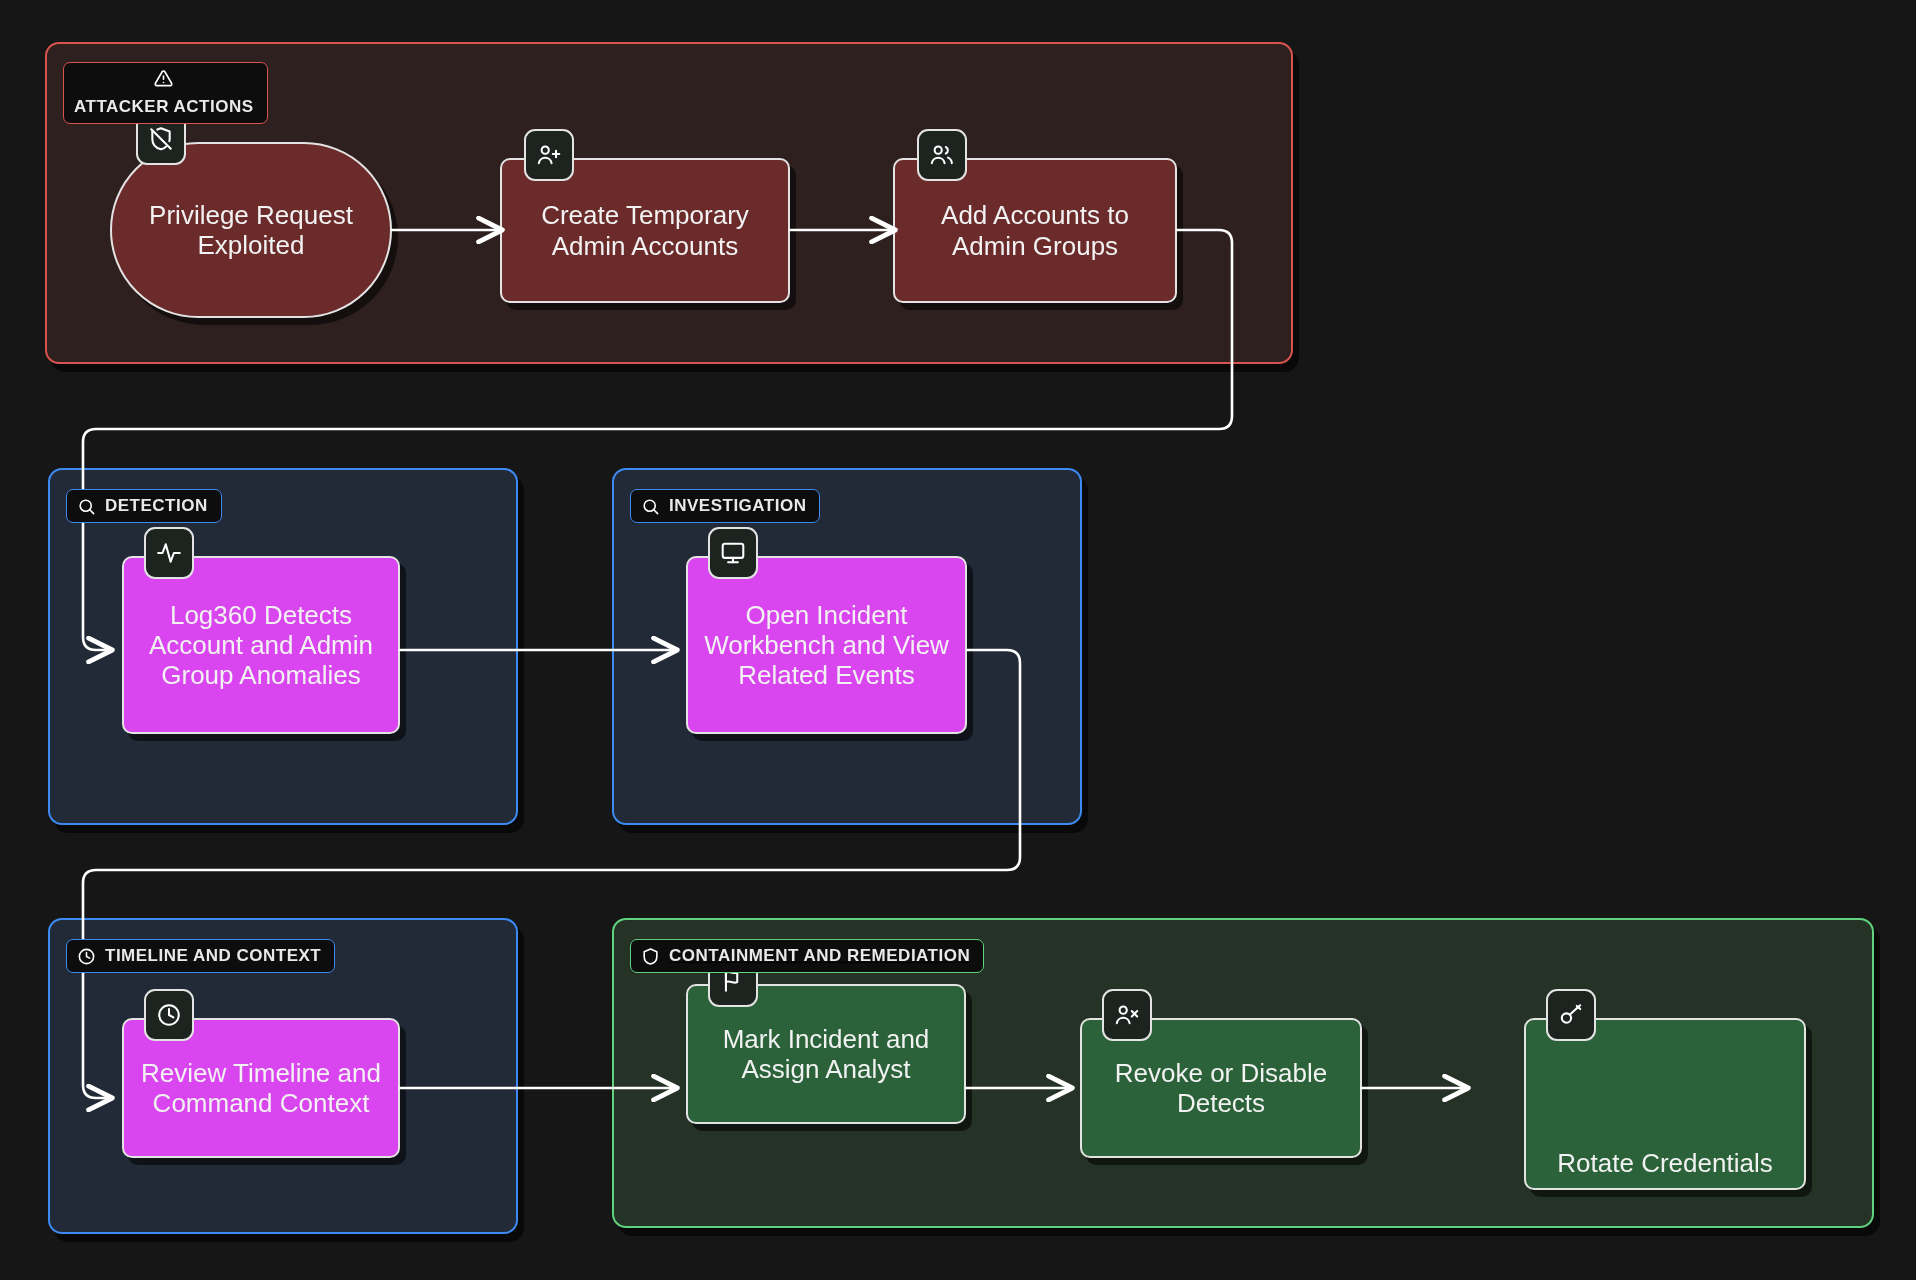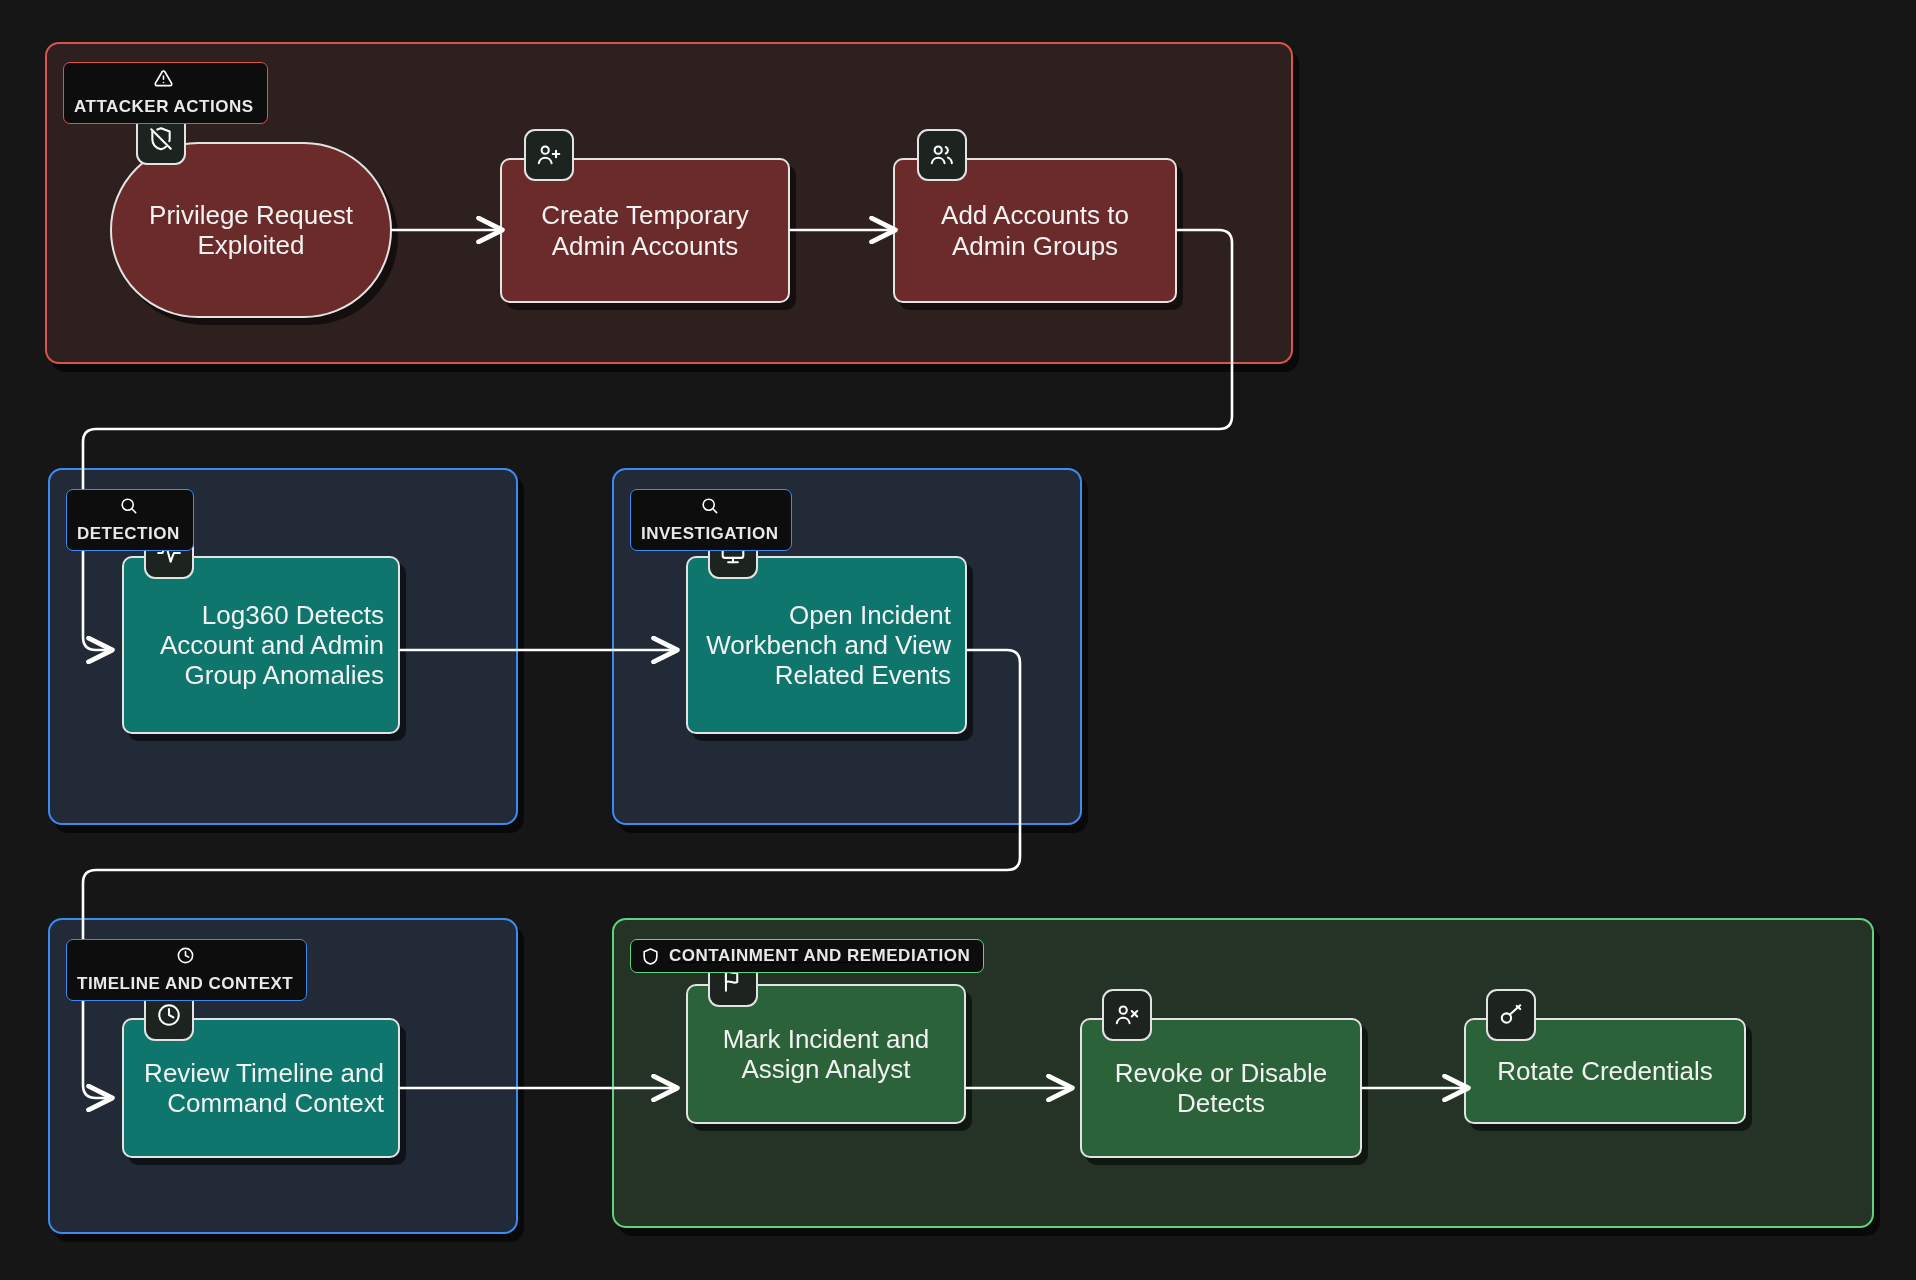--- a/index.html
+++ b/index.html
@@ -33,21 +33,21 @@
     gap:9px;
     background:#0d0d0d;
     border-radius:7px;
     padding:6px 13px 6px 10px;
     border-width:1px;
     border-style:solid;
     z-index:6;
     white-space:nowrap;
   }
   .grp-label.red   { border-color:#d9534f;flex-direction:column; }
-  .grp-label.blue  { border-color:#3d8bf2;flex-direction:column; }
+  .grp-label.blue  { border-color:#3d8bf2; }
   .grp-label.green { border-color:#5fd37e; }
   .grp-label .txt{
     color:#e9e9e9;
     font-size:17px;
     font-weight:bold;
     letter-spacing:0.5px;
   }
   .grp-label svg{ display:block; }
 
   
@@ -60,21 +60,21 @@
     border:2px solid #e3e3e3;
     border-radius:10px;
     color:#f2f2f2;
     font-size:26px;
     line-height:1.16;
     padding:10px 14px;
     box-shadow:6px 7px 0 rgba(0,0,0,0.55);
     z-index:4;
   }
   .node.red   { background:#6b2b2b; }
-  .node.blue  { background:#0f766e;text-align:right; }
+  .node.blue  { background:#d946ef; }
   .node.green { background:#2b6239; }
   .node.stadium{ border-radius:120px; }
 
   
   .badge{
     position:absolute;
     top:-30px;
     left:22px;
     width:50px; height:52px;
     background:#22302e;
@@ -264,21 +264,21 @@
       <svg width="26" height="26" viewBox="0 0 24 24" fill="none" stroke="#ffffff" stroke-width="1.9" stroke-linecap="round" stroke-linejoin="round">
         <circle cx="8.5" cy="7.5" r="3.3"></circle>
         <path d="M2.6 19.5a6 6 0 0 1 11.8 0"></path>
         <line x1="16.4" y1="8.4" x2="21.4" y2="13.4"></line>
         <line x1="21.4" y1="8.4" x2="16.4" y2="13.4"></line>
       </svg>
     </span>
     <span>Revoke or Disable Detects</span>
   </div>
 
-  <div class="node green" style="left:1464px; top:1018px; width:282px; height:106px;">
+  <div class="node green" style="left:1524px; top:1018px; width:282px; height:172px;align-items:flex-end;">
     <span class="badge dark" style="left:20px; top:-31px;">
       <svg width="26" height="26" viewBox="0 0 24 24" fill="none" stroke="#ffffff" stroke-width="1.9" stroke-linecap="round" stroke-linejoin="round">
         <circle cx="7.8" cy="14.8" r="4.3"></circle>
         <line x1="11" y1="11.6" x2="20.5" y2="3"></line>
         <line x1="17.3" y1="3.6" x2="20.5" y2="6.5"></line>
       </svg>
     </span>
     <span>Rotate Credentials</span>
   </div>
 

